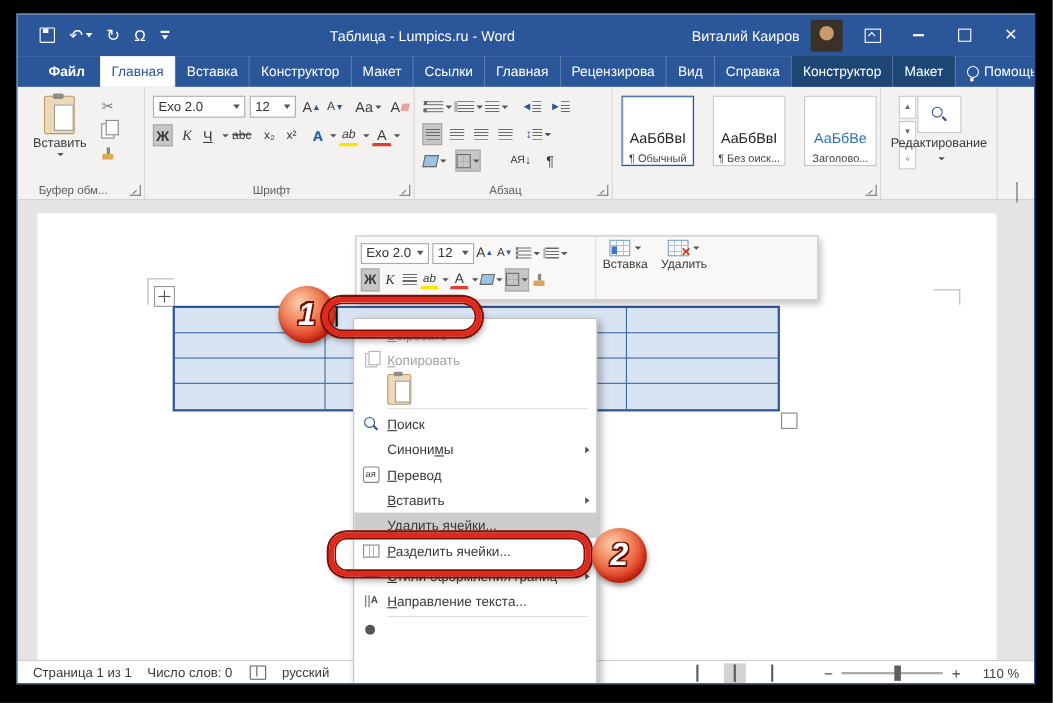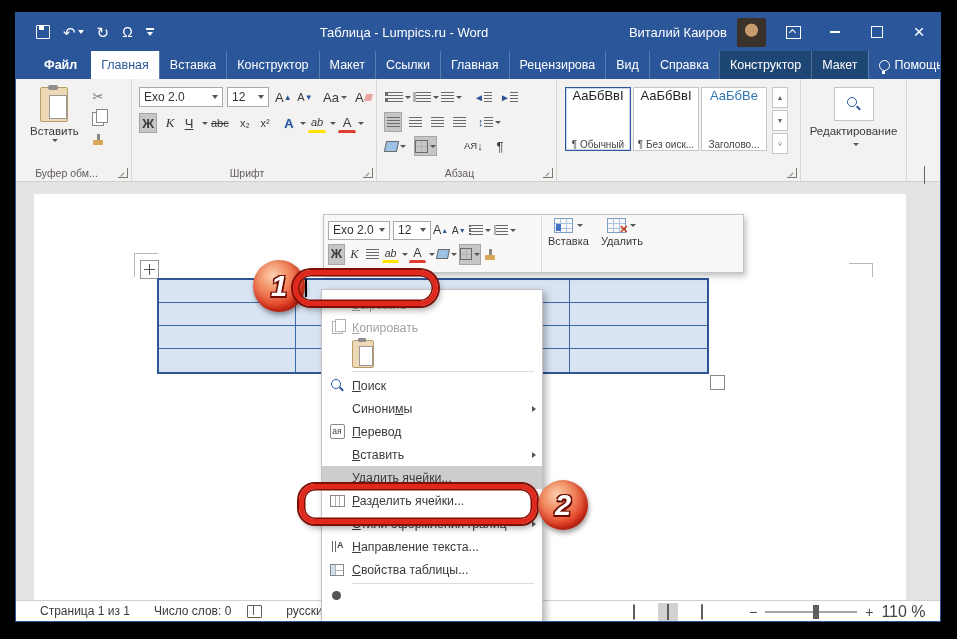--- a/index.html
+++ b/index.html
@@ -12,21 +12,21 @@
   
   .titlebar{position:absolute;left:0;top:0;width:100%;height:38px;background:#2b579a;color:#fff;display:flex;align-items:center}
   .qat{display:flex;align-items:center;gap:13px;margin-left:20px;font-size:14px}
   .qat .g{display:flex;align-items:center;gap:2px;cursor:pointer}
   .floppy{width:12px;height:12px;border:1.4px solid #fff;border-radius:1px;position:relative}
   .floppy::before{content:"";position:absolute;left:2px;top:0;width:5px;height:4px;background:#fff}
   .arrow-glyph{font-size:15px;line-height:1}
   .tri-w{width:0;height:0;border-left:3.5px solid transparent;border-right:3.5px solid transparent;border-top:4px solid #fff}
   .custbar{display:flex;flex-direction:column;align-items:center;gap:1px}
   .custbar i{display:block;width:8px;height:1.5px;background:#fff}
-  .title-text{position:absolute;left:388px;top:0;height:38px;display:flex;align-items:center;transform:translateX(-50%);font-size:13px;white-space:nowrap}
+  .title-text{position:absolute;left:368px;top:0;height:38px;display:flex;align-items:center;transform:translateX(-50%);font-size:13px;white-space:nowrap}
   .userblock{position:absolute;right:174px;top:0;height:38px;display:flex;align-items:center;gap:10px;font-size:13px}
   .avatar{width:29px;height:29px;border-radius:2px;background:radial-gradient(circle at 50% 42%,#c79b6e 0 6px,#3a3228 7px)}
   .winctl{position:absolute;right:0;top:0;height:38px;display:flex;align-items:stretch}
   .winctl .b{width:42px;display:flex;align-items:center;justify-content:center;color:#fff;font-size:15px;cursor:pointer}
   .ribopt{width:13px;height:11px;border:1.2px solid #fff;position:relative}
   .ribopt::after{content:"";position:absolute;left:3px;top:3px;width:4px;height:4px;border-left:1.2px solid #fff;border-top:1.2px solid #fff;transform:rotate(45deg)}
   .maxbox{width:10px;height:10px;border:1.2px solid #fff}
   .minbar{width:10px;height:1.5px;background:#fff}
   
   .tabrow{position:absolute;left:0;top:38px;width:100%;height:28px;background:#2b579a;display:flex;align-items:stretch;color:#fff;font-size:12.5px}
@@ -53,21 +53,21 @@
      background:linear-gradient(to right,transparent 5px,#b5b3b1 5px 6px,transparent 6px),
                 linear-gradient(to bottom,transparent 5px,#b5b3b1 5px 6px,transparent 6px)}
   .clipbig{width:26px;height:33px;background:#eed9b7;border:1px solid #b99a6b;border-radius:2px;position:relative}
   .clipbig::before{content:"";position:absolute;left:7px;top:-3px;width:10px;height:5px;background:#8f8d8b;border-radius:2px}
   .clipbig::after{content:"";position:absolute;left:8px;top:7px;width:16px;height:22px;background:#fff;border:1px solid #9a9896}
   .cpy{display:inline-block;width:10px;height:12px;border:1px solid #8a8886;background:#fff;position:relative}
   .cpy::after{content:"";position:absolute;left:2.5px;top:-4px;width:10px;height:12px;border:1px solid #8a8886;background:#fff}
   .brush{display:inline-block;width:11px;height:11px;position:relative}
   .brush::before{content:"";position:absolute;left:0;top:6px;width:10px;height:5px;background:#d8a855;border-radius:1px}
   .brush::after{content:"";position:absolute;left:4px;top:0;width:3px;height:6px;background:#8a8886}
-  .stylecard{width:64px;height:62px;background:#fff;border:1px solid #c8c6c4;margin-right:2px;display:flex;flex-direction:column;align-items:center;justify-content:space-between;cursor:pointer}
+  .stylecard{width:64px;height:62px;background:#fff;border:1px solid #c8c6c4;margin-right:17px;display:flex;flex-direction:column;align-items:center;justify-content:flex-end;cursor:pointer}
   .stylecard.sel{border:1px solid #2b579a;box-shadow:0 0 0 1px #c9d8ef inset}
   .stylecard .sample{font-size:13px;color:#222;white-space:nowrap;overflow:hidden;max-width:60px}
   .stylecard .sname{font-size:10px;color:#444;margin-top:6px;white-space:nowrap;overflow:hidden;max-width:60px}
   .stylecard.h .sample{color:#2e74b5}
   .magblue{display:inline-block;width:14px;height:14px;position:relative}
   .magblue::before{content:"";position:absolute;left:0;top:0;width:8px;height:8px;border:1.7px solid #2b579a;border-radius:50%}
   .magblue::after{content:"";position:absolute;left:8.5px;top:9.5px;width:5px;height:1.8px;background:#2b579a;transform:rotate(45deg)}
   .chev-up{width:8px;height:8px;border-left:1.5px solid #666;border-top:1.5px solid #666;transform:rotate(45deg)}
   
   .page{position:absolute;left:18px;top:181px;width:872px;height:407px;background:#fff}
@@ -76,32 +76,32 @@
   .mh{position:relative;width:11px;height:11px}
   .mh::before{content:"";position:absolute;left:5px;top:0;width:1.4px;height:11px;background:#555}
   .mh::after{content:"";position:absolute;left:0;top:5px;width:11px;height:1.4px;background:#555}
   .wtable{position:absolute;left:141px;top:265px;width:552px;height:96px;border:2px solid #2f5597;box-sizing:border-box;display:grid;grid-template-columns:repeat(4,1fr);grid-template-rows:repeat(4,1fr);background:#d9e4f3}
   .wtable .cell{border-right:1.4px solid #3a69a8;border-bottom:1.4px solid #3a69a8;box-sizing:border-box}
   .wtable .cell.lastc{border-right:none}.wtable .cell.lastr{border-bottom:none}
   .resizeh{position:absolute;left:694px;top:362px;width:13px;height:13px;background:#fff;border:1px solid #8a8886}
   .cursorline{position:absolute;left:290px;top:267px;width:1.5px;height:18px;background:#000;z-index:61}
   
   .statusbar{position:absolute;left:0;bottom:0;width:100%;height:21px;background:#fff;border-top:1px solid #d2d0ce;display:flex;align-items:center;font-size:12px;color:#3b3a39;box-sizing:border-box}
-  .statusbar .sseg{margin-left:24px;white-space:nowrap;cursor:pointer}
+  .statusbar .sseg{margin-left:14px;white-space:nowrap;cursor:pointer}
   .bookicon{display:inline-block;width:13px;height:11px;border:1.2px solid #605e5c;border-radius:1px;position:relative;margin-left:16px}
   .bookicon::before{content:"";position:absolute;left:5px;top:0;width:1px;height:9px;background:#605e5c}
   .viewicons{position:absolute;left:608px;top:0;height:21px;display:flex;align-items:center;gap:14px}
   .vico{width:15px;height:13px;border:1.2px solid #605e5c;box-sizing:border-box;background:repeating-linear-gradient(to bottom,transparent 0 2px,#9a9896 2px 3px);cursor:pointer}
   .vico.book{border-radius:2px;background:linear-gradient(to right,transparent 6px,#605e5c 6px 7px,transparent 7px)}
   .vico-wrap{padding:2px 9px}
   .vico-wrap.sel{background:#d4d2d0}
   .zoomctl{position:absolute;left:733px;top:0;height:21px;display:flex;align-items:center;color:#444}
   .ztrack{position:relative;width:92px;height:2px;background:#a8a6a4;margin:0 8px}
   .zhandle{position:absolute;left:48px;top:-6px;width:6px;height:14px;background:#605e5c;cursor:pointer}
-  .zpct{margin-left:8px;font-size:16px}
+  .zpct{margin-left:20px;font-size:12px}
   
   .minibar{position:absolute;left:307px;top:201px;width:419px;height:57px;background:#f9f8f7;border:1px solid #c6c4c2;box-shadow:2px 3px 6px rgba(0,0,0,.25);z-index:40;display:flex}
   .mb-left{width:218px;padding:3px 4px;box-sizing:border-box;border-right:1px solid #dddbd9}
   .mb-row{display:flex;align-items:center;height:24px;gap:1px}
   .mbtn{display:inline-flex;align-items:center;justify-content:center;height:21px;min-width:17px;font-size:12.5px;color:#3b3a39;cursor:pointer;border:1px solid transparent;box-sizing:border-box}
   .mbtn.pressed{background:#c8c6c4;border-color:#a8a6a4}
   .mb-cmd{display:flex;flex-direction:column;align-items:center;justify-content:flex-start;padding:3px 6px 2px;cursor:pointer}
   .mb-cmd .lbl{font-size:11px;color:#3b3a39;margin-top:2px;text-align:center;line-height:1.15}
   .tblico{width:19px;height:15px;border:1px solid #7da0c8;box-sizing:border-box;position:relative;
      background:linear-gradient(to right,transparent 5px,#a9c4e2 5px 6px,transparent 6px 11px,#a9c4e2 11px 12px,transparent 12px),
@@ -535,26 +535,20 @@
         </span>
         <span><span class="accel">С</span>тили оформления границ</span>
         <span class="sub"></span>
       </div>
       <div class="mi">
         <span class="ic">
           <span class="tdico"></span>
         </span>
         <span><span class="accel">Н</span>аправление текста...</span>
       </div>
-      <div class="mi">
-        <span class="ic">
-          <span class="tpico"></span>
-        </span>
-        <span><span class="accel">С</span>войства таблицы...</span>
-      </div>
       <div class="msep"></div>
       <div class="mi" style="position: relative; height: 10px;">
         <span class="partialdot"></span>
       </div>
     </div>
 
 </div>
 
 <div class="ann-rect" style="left:293px;top:270px;width:145px;height:36px"></div>
 <div class="ann-sphere" style="left:253px;top:260px;width:52px;height:52px">1</div>

